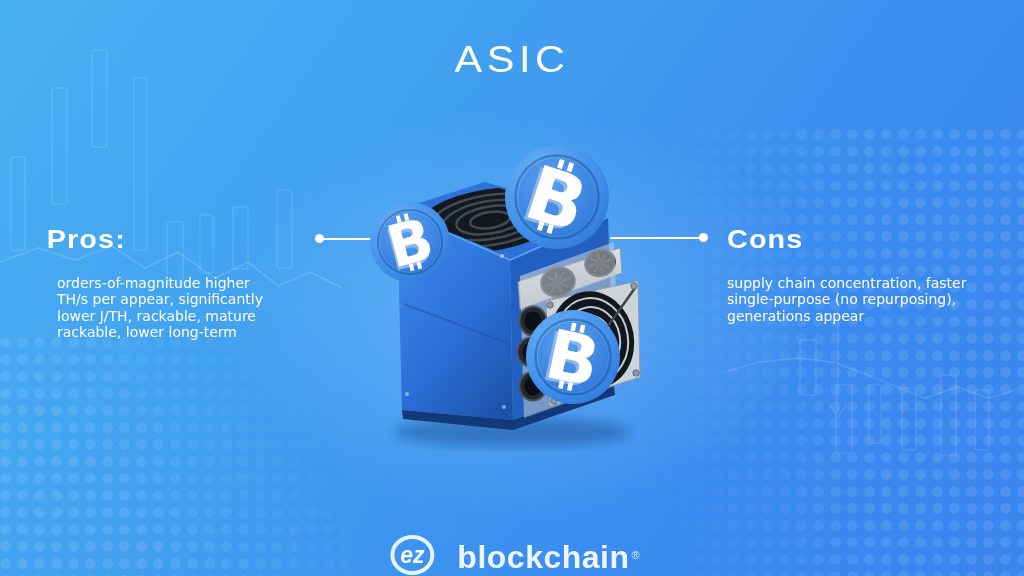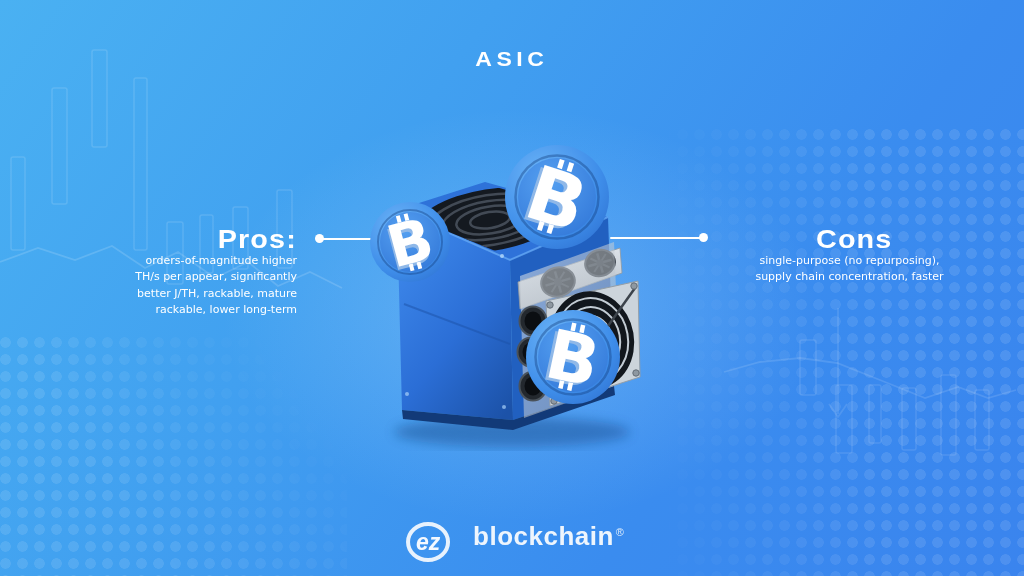--- a/index.html
+++ b/index.html
@@ -20,44 +20,44 @@
     background-size:17px 17px;
   }
   #dots-left { left:-3px; top:334px; width:350px; height:242px;
     -webkit-mask-image:linear-gradient(55deg, #000 35%, transparent 85%);
     mask-image:linear-gradient(55deg, #000 35%, transparent 85%); }
   #dots-right { left:606px; top:126px; width:418px; height:450px;
     -webkit-mask-image:linear-gradient(to left, #000 35%, transparent 88%);
     mask-image:linear-gradient(to left, #000 35%, transparent 88%); }
   
   #title { left:0; right:0; top:42px; text-align:center; color:#fff; z-index:5; }
-  #title .line { display:block; font-weight:bold; font-size:20px; line-height:35px; letter-spacing:4px; }
+  #title .line { display:block; font-weight:normal; font-size:36px; line-height:35px; letter-spacing:4px; }
   .stretch { display:inline-block; transform:scaleX(1.15); }
   
   .side-heading { font-weight:bold; font-size:25px; line-height:28px; letter-spacing:1px; color:#fff; }
-  .side-body { margin-top:0; font-family:"DejaVu Sans", sans-serif; font-size:11px; line-height:16.4px; color:#fff; }
+  .side-body { margin-top:22px; font-family:"DejaVu Sans", sans-serif; font-size:14px; line-height:16.4px; color:#fff; }
   .side-body span { display:block; white-space:nowrap; }
-  #pros { right:727px; top:225px; width:240px; text-align:right; z-index:5; }
+  #pros { right:727px; top:225px; width:240px; z-index:5; }
   #pros .stretch { transform-origin:right center; }
-  #cons { left:727px; top:225px; width:245px; text-align:center; z-index:5; }
+  #cons { left:727px; top:225px; width:245px; text-align:left; z-index:5; }
   #cons .stretch { transform-origin:left center; }
   
   .connector-line { position:absolute; height:2px; background:#fff; border-radius:1px; z-index:2; }
   .connector-dot { position:absolute; width:9px; height:9px; background:#fff; border-radius:50%; z-index:2; }
   #line-left { left:322px; top:238px; width:118px; }
   #dot-left { left:315px; top:234px; }
   #line-right { left:610px; top:237px; width:93px; }
   #dot-right { left:699px; top:233px; }
   
   #miner { left:352px; top:136px; width:330px; height:315px; z-index:3; }
   
   #decor { left:0; top:0; width:1024px; height:576px; z-index:1; }
   
-  #logo { left:50%; top:521px; transform:translateX(-50%); display:flex; align-items:flex-start; gap:15px; z-index:5; }
-  #logo-name { font-weight:bold; font-size:26px; color:#eef5fd; letter-spacing:0.5px; }
+  #logo { left:50%; top:534px; transform:translateX(-50%); display:flex; align-items:flex-end; gap:15px; z-index:5; }
+  #logo-name { font-weight:bold; font-size:32px; color:#eef5fd; letter-spacing:0.5px; }
   #logo-reg { font-size:11px; color:#dcebfb; position:relative; top:-9px; left:2px; }
   #dots-left, #dots-right, #glow, #decor, #miner, #title, #pros, #cons, #logo { position:absolute; }
 </style>
 </head>
 <body>
 
 <div id="canvas">
 
   <div id="glow" class="abs"></div>
 
@@ -247,30 +247,31 @@
 
   <div id="title">
     <span class="line"><span class="stretch">ASIC</span></span>
   </div>
 
   <div id="pros">
     <div class="side-heading"><span class="stretch">Pros:</span></div>
     <div class="side-body">
       <span>orders-of-magnitude higher</span>
       <span>TH/s per appear, significantly</span>
-      <span>better J/TH, rackable, mature</span>
+      <span>lower J/TH, rackable, mature</span>
       <span>rackable, lower long-term</span>
     </div>
   </div>
 
   <div id="cons">
     <div class="side-heading"><span class="stretch">Cons</span></div>
     <div class="side-body">
+      <span>supply chain concentration, faster</span>
       <span>single-purpose (no repurposing),</span>
-      <span>supply chain concentration, faster</span>
+      <span>generations appear</span>
     </div>
   </div>
 
   <div id="logo">
     <svg width="56" height="42" viewBox="0 0 56 42">
       <ellipse cx="26" cy="21" rx="20" ry="18" fill="none" stroke="#e8f2fd" stroke-width="4"></ellipse>
       <text x="26" y="29" text-anchor="middle" font-family="'Liberation Sans', sans-serif" font-style="italic" font-weight="bold" font-size="23" fill="#f4f9ff">ez</text>
     </svg>
     <div>
       <span id="logo-name">blockchain</span><span id="logo-reg">®</span>

